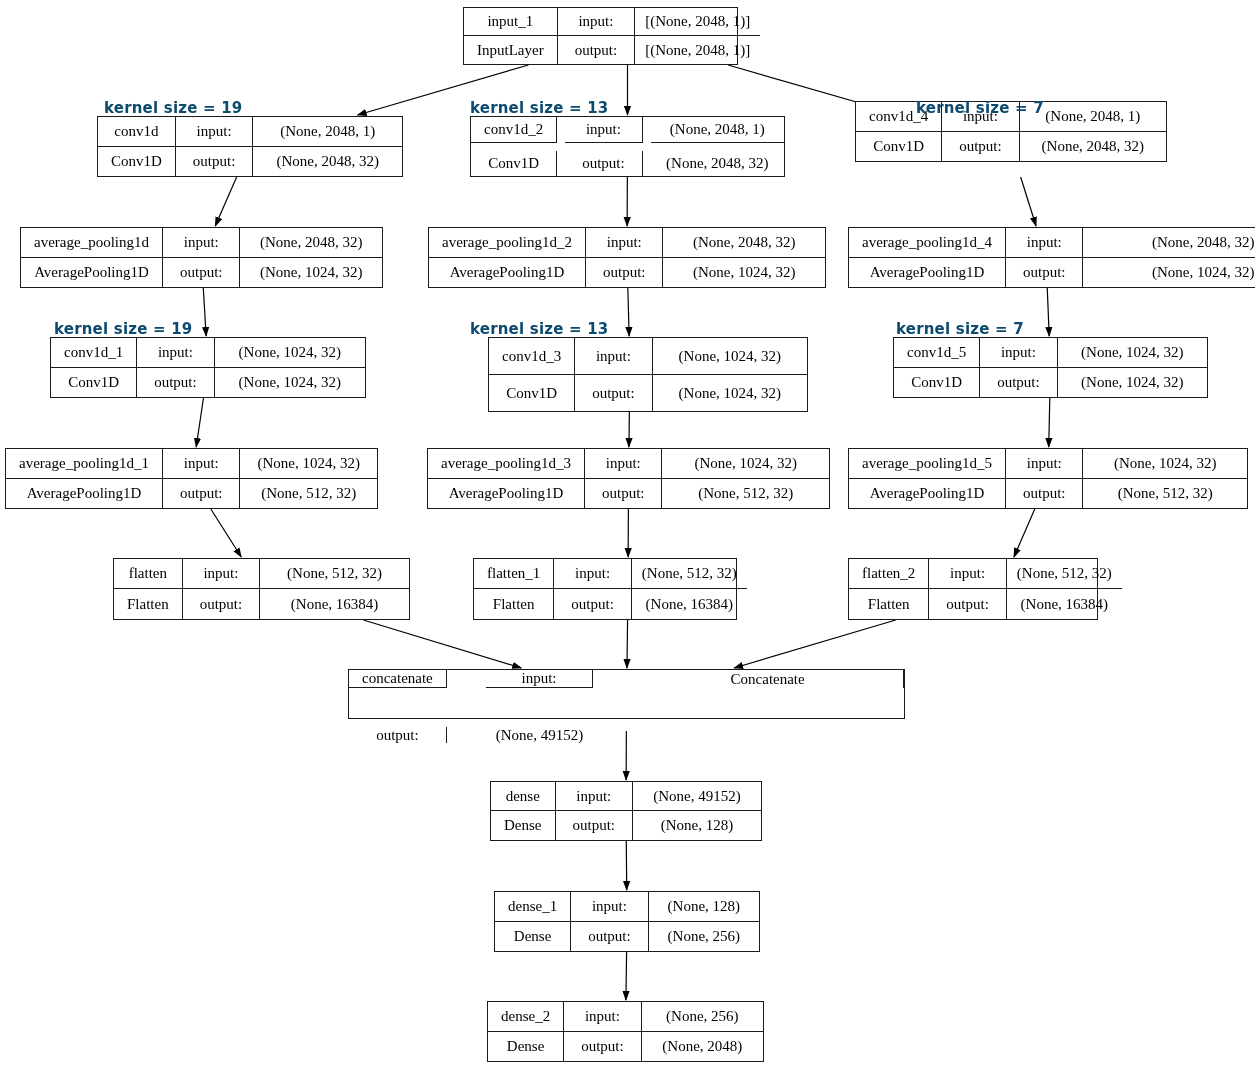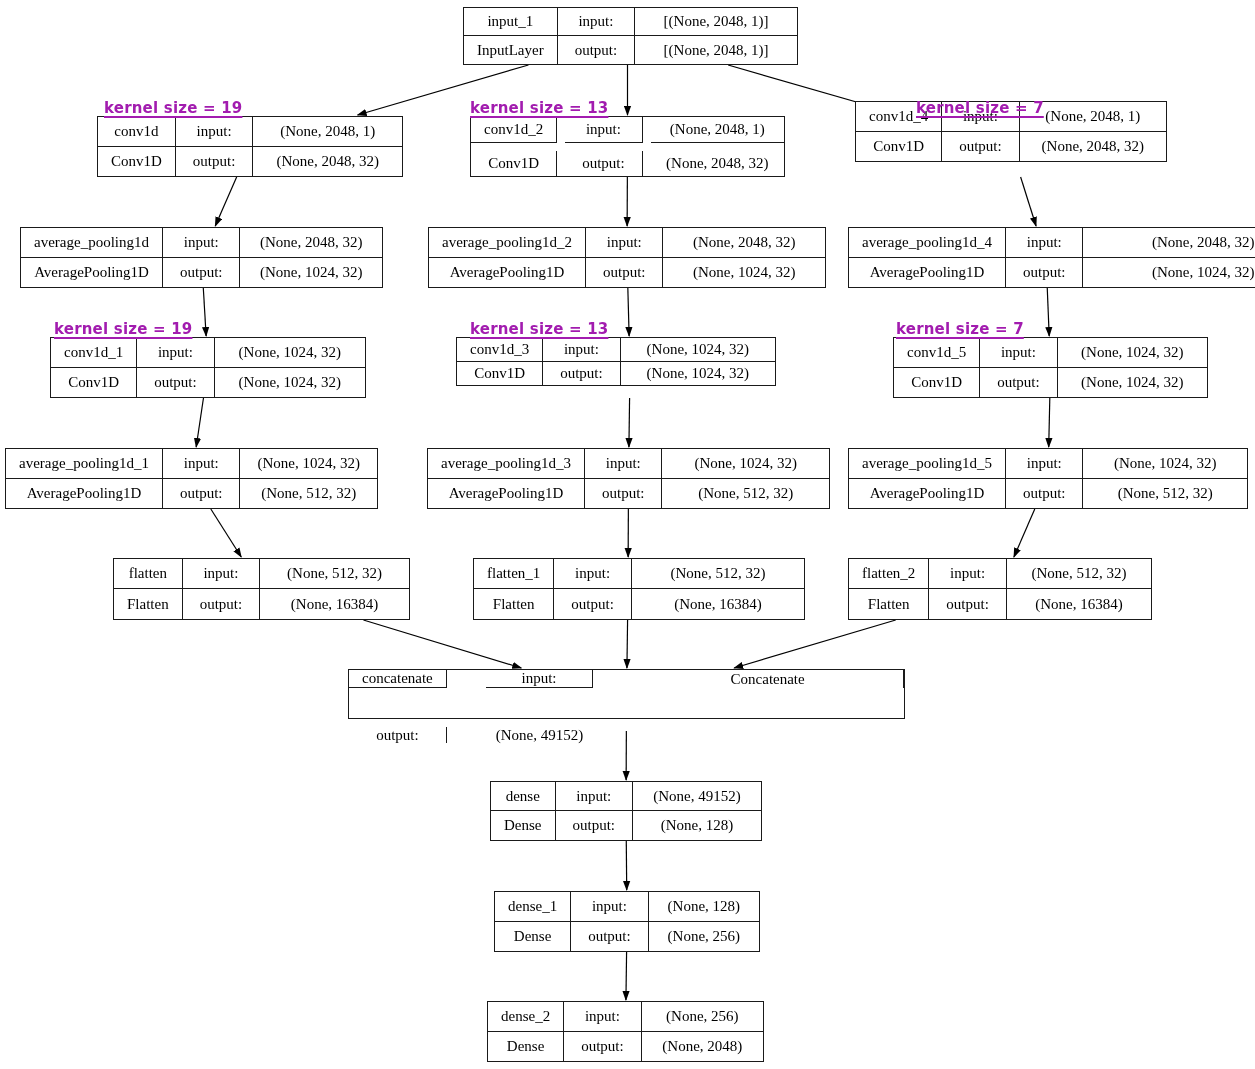--- a/index.html
+++ b/index.html
@@ -8,21 +8,21 @@
   #edges-svg{position:absolute;left:0;top:0;width:1255px;height:1069px;pointer-events:none;}
   .node{position:absolute;display:grid;grid-template-columns:max-content max-content 1fr;
         grid-template-rows:1fr 1fr;border:1px solid #1a1a1a;box-sizing:border-box;
         background:#ffffff;font-size:15px;line-height:1.1;}
   .cell{display:flex;align-items:center;justify-content:center;white-space:nowrap;padding:0 13px;}
   .cell.io{padding:0 17px;}
   .cell.shape{padding:0 10px;}
   .cell.bdr{border-right:1px solid #1a1a1a;}
   .cell.bdb{border-bottom:1px solid #1a1a1a;}
   .edge-label{position:absolute;font-family:"DejaVu Sans",sans-serif;font-weight:bold;
-        font-size:15px;color:#a21caf;text-decoration:underline;text-decoration-thickness:2px;
+        font-size:15px;color:#0c4a6e;text-decoration-thickness:2px;
         text-underline-offset:3px;white-space:nowrap;letter-spacing:0.2px;}
 </style>
 </head>
 <body>
 
 <div id="stage">
   <svg id="edges-svg" xmlns="http://www.w3.org/2000/svg" viewBox="0 0 1255 1069">
     <defs>
       <marker id="arrowhead" markerWidth="10" markerHeight="8" refX="9" refY="4" orient="auto" markerUnits="userSpaceOnUse">
         <path d="M0,0.4 L10,4 L0,7.6 z" fill="#000000"></path>
@@ -44,21 +44,21 @@
       <line x1="628.3619909502263" y1="509" x2="628.1447963800905" y2="557" stroke="#000000" stroke-width="1.2" marker-end="url(#arrowhead)"></line>
       <line x1="1034.7511312217196" y1="509" x2="1013.9004524886877" y2="557" stroke="#000000" stroke-width="1.2" marker-end="url(#arrowhead)"></line>
       <line x1="363.43693693693695" y1="620" x2="521.2747747747748" y2="668" stroke="#000000" stroke-width="1.2" marker-end="url(#arrowhead)"></line>
       <line x1="627.581081081081" y1="620" x2="626.9324324324324" y2="668" stroke="#000000" stroke-width="1.2" marker-end="url(#arrowhead)"></line>
       <line x1="895.6891891891892" y1="620" x2="734.1756756756756" y2="668" stroke="#000000" stroke-width="1.2" marker-end="url(#arrowhead)"></line>
       <line x1="626.3603603603603" y1="731" x2="626.1396396396397" y2="780" stroke="#000000" stroke-width="1.2" marker-end="url(#arrowhead)"></line>
       <line x1="626.2714932126697" y1="841" x2="626.7149321266968" y2="890" stroke="#000000" stroke-width="1.2" marker-end="url(#arrowhead)"></line>
       <line x1="626.584090909091" y1="952" x2="625.9295454545454" y2="1000" stroke="#000000" stroke-width="1.2" marker-end="url(#arrowhead)"></line>
     </svg>
 
-<div class="node" style="left: 463px; top: 7px; width: 335px; height: 58px;">
+<div class="node" style="left: 463px; top: 7px; width: 275px; height: 58px;">
       <div class="cell bdr bdb">input_1</div>
       <div class="cell io bdr bdb">input:</div>
       <div class="cell shape bdb">[(None, 2048, 1)]</div>
       <div class="cell bdr">InputLayer</div>
       <div class="cell io bdr">output:</div>
       <div class="cell shape">[(None, 2048, 1)]</div>
     </div>
     <div class="node" style="left: 97px; top: 116px; width: 306px; height: 61px;">
       <div class="cell bdr bdb">conv1d</div>
       <div class="cell io bdr bdb">input:</div>
@@ -108,21 +108,21 @@
       <div class="cell shape">(None, 1024, 32)</div>
     </div>
     <div class="node" style="left: 50px; top: 337px; width: 316px; height: 61px;">
       <div class="cell bdr bdb">conv1d_1</div>
       <div class="cell io bdr bdb">input:</div>
       <div class="cell shape bdb">(None, 1024, 32)</div>
       <div class="cell bdr">Conv1D</div>
       <div class="cell io bdr">output:</div>
       <div class="cell shape">(None, 1024, 32)</div>
     </div>
-    <div class="node" style="left: 456px; top: 337px; width: 320px; height: 49px;">
+    <div class="node" style="left: 488px; top: 337px; width: 320px; height: 75px;">
       <div class="cell bdr bdb">conv1d_3</div>
       <div class="cell io bdr bdb">input:</div>
       <div class="cell shape bdb">(None, 1024, 32)</div>
       <div class="cell bdr">Conv1D</div>
       <div class="cell io bdr">output:</div>
       <div class="cell shape">(None, 1024, 32)</div>
     </div>
     <div class="node" style="left: 893px; top: 337px; width: 315px; height: 61px;">
       <div class="cell bdr bdb">conv1d_5</div>
       <div class="cell io bdr bdb">input:</div>
@@ -156,29 +156,29 @@
       <div class="cell shape">(None, 512, 32)</div>
     </div>
     <div class="node" style="left: 113px; top: 558px; width: 297px; height: 62px;">
       <div class="cell bdr bdb">flatten</div>
       <div class="cell io bdr bdb">input:</div>
       <div class="cell shape bdb">(None, 512, 32)</div>
       <div class="cell bdr">Flatten</div>
       <div class="cell io bdr">output:</div>
       <div class="cell shape">(None, 16384)</div>
     </div>
-    <div class="node" style="left: 473px; top: 558px; width: 332px; height: 62px;">
+    <div class="node" style="left: 473px; top: 558px; width: 264px; height: 62px;">
       <div class="cell bdr bdb">flatten_1</div>
       <div class="cell io bdr bdb">input:</div>
       <div class="cell shape bdb">(None, 512, 32)</div>
       <div class="cell bdr">Flatten</div>
       <div class="cell io bdr">output:</div>
       <div class="cell shape">(None, 16384)</div>
     </div>
-    <div class="node" style="left: 848px; top: 558px; width: 304px; height: 62px;">
+    <div class="node" style="left: 848px; top: 558px; width: 250px; height: 62px;">
       <div class="cell bdr bdb">flatten_2</div>
       <div class="cell io bdr bdb">input:</div>
       <div class="cell shape bdb">(None, 512, 32)</div>
       <div class="cell bdr">Flatten</div>
       <div class="cell io bdr">output:</div>
       <div class="cell shape">(None, 16384)</div>
     </div>
     <div class="node" style="left: 348px; top: 669px; width: 557px; height: 50px; gap: 39px;">
       <div class="cell bdr bdb">concatenate</div>
       <div class="cell io bdr bdb">input:</div>

